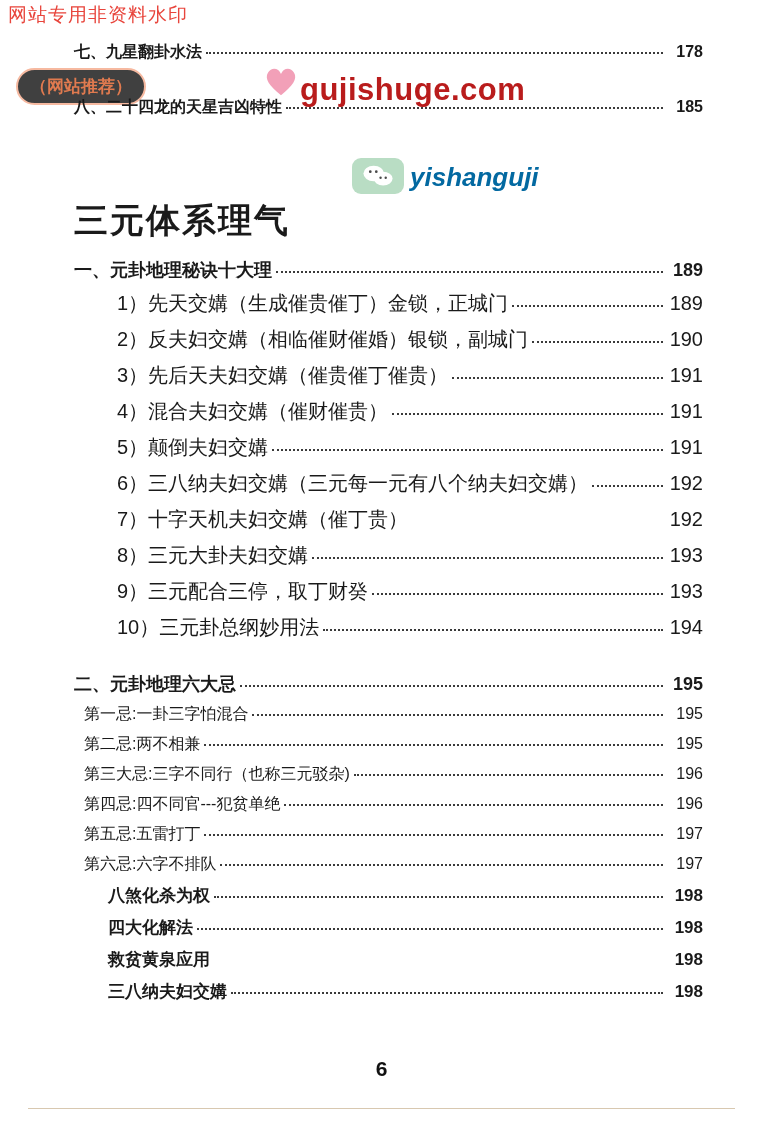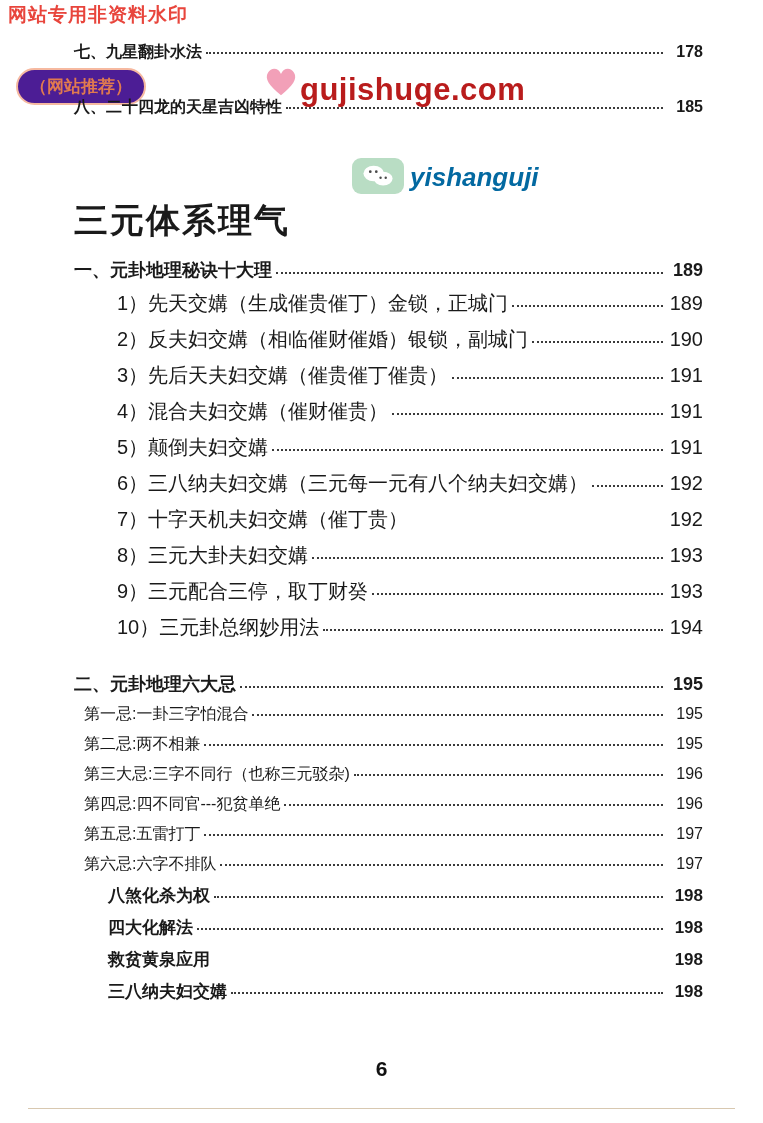--- a/index.html
+++ b/index.html
@@ -22,33 +22,33 @@
     box-sizing: border-box;
     padding: 0 60px;
   }
 
   
   .wm-top-left {
     position: absolute;
     left: 8px;
     top: 2px;
     font-size: 19px;
-    font-weight: bold;
+    font-weight: normal;
     color: #e8453c;
     letter-spacing: 1px;
     white-space: nowrap;
   }
   .wm-recommend {
     position: absolute;
     left: 16px;
     top: 68px;
     padding: 5px 12px;
     border: 2px solid #f6b9a0;
     border-radius: 22px;
-    background: #4c1d95;
+    background: #404040;
     color: #e07a4f;
     font-size: 17px;
     font-weight: bold;
     white-space: nowrap;
   }
   .wm-gujishuge {
     position: absolute;
     left: 300px;
     top: 72px;
     font-size: 31px;
@@ -131,21 +131,20 @@
     letter-spacing: 2px;
     margin: 44px 0 14px 14px;
   }
 
   
   .lvl-chapter {
     font-size: 18px;
     font-weight: bold;
     margin-left: 14px;
     margin-bottom: 8px;
-    align-items: center;
   }
 
   
   .lvl-sub {
     font-size: 20px;
     margin-left: 57px;
     margin-bottom: 9px;
   }
 
   

